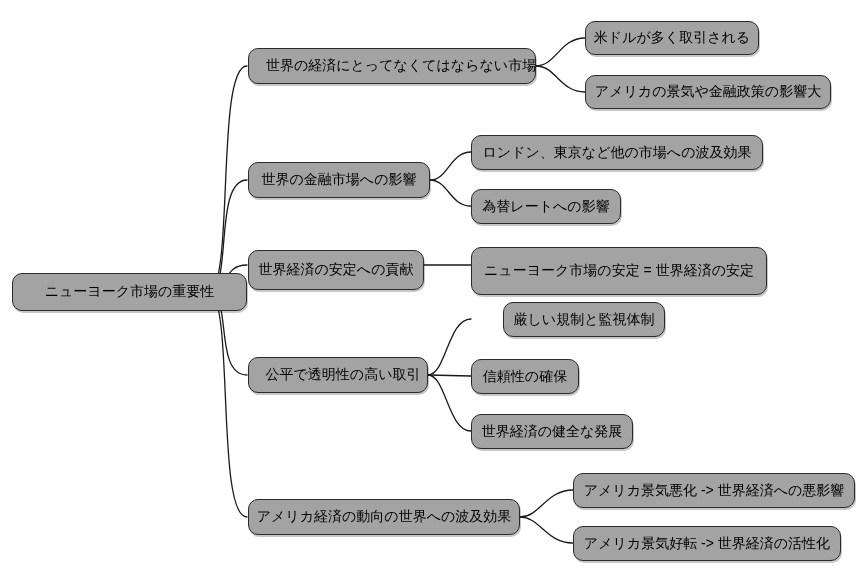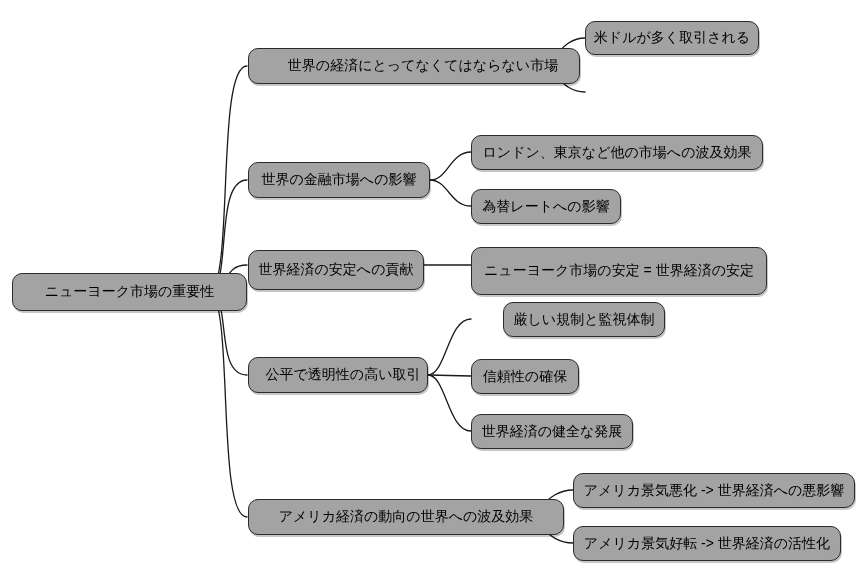--- a/index.html
+++ b/index.html
@@ -68,27 +68,28 @@
     <path d="M 428 375 C 446 375, 448 319, 471 319"></path>
     <path d="M 428 375 L 471 376"></path>
     <path d="M 428 375 C 446 375, 448 431, 471 431"></path>
 
     <path d="M 520 517 C 540 517, 546 490, 573 490"></path>
     <path d="M 520 517 C 540 517, 546 543, 573 543"></path>
   </svg>
 
   <div class="node" style="left:12px; top:273px; width:235px; height:38px;">ニューヨーク市場の重要性</div>
 
-  <div class="node" style="left:248px; top:48px; width:332px; height:36px;padding-left:24px;">世界の経済にとってなくてはならない市場</div>
+  <div class="node" style="left:248px; top:48px; width:288px; height:36px;padding-left:24px;">世界の経済にとってなくてはならない市場</div>
   <div class="node" style="left:248px; top:162px; width:182px; height:36px;">世界の金融市場への影響</div>
   <div class="node" style="left:248px; top:250px; width:176px; height:40px;">世界経済の安定への貢献</div>
   <div class="node" style="left:248px; top:357px; width:180px; height:36px;padding-left:16px;">公平で透明性の高い取引</div>
-  <div class="node" style="left:248px; top:499px; width:316px; height:36px;">アメリカ経済の動向の世界への波及効果</div>
+  <div class="node" style="left:248px; top:499px; width:272px; height:36px;">アメリカ経済の動向の世界への波及効果</div>
 
   <div class="node" style="left:585px; top:21px; width:174px; height:34px;">米ドルが多く取引される</div>
+  <div class="node" style="left:585px; top:75px; width:246px; height:34px;">アメリカの景気や金融政策の影響大</div>
 
   <div class="node" style="left:471px; top:135px; width:292px; height:35px;">ロンドン、東京など他の市場への波及効果</div>
   <div class="node" style="left:471px; top:189px; width:150px; height:35px;">為替レートへの影響</div>
 
   <div class="node" style="left:471px; top:247px; width:296px; height:48px;">ニューヨーク市場の安定 = 世界経済の安定</div>
 
   <div class="node" style="left:471px; top:302px; width:162px; height:35px;margin-left:32px;">厳しい規制と監視体制</div>
   <div class="node" style="left:471px; top:359px; width:108px; height:35px;">信頼性の確保</div>
   <div class="node" style="left:471px; top:414px; width:162px; height:35px;">世界経済の健全な発展</div>
 

